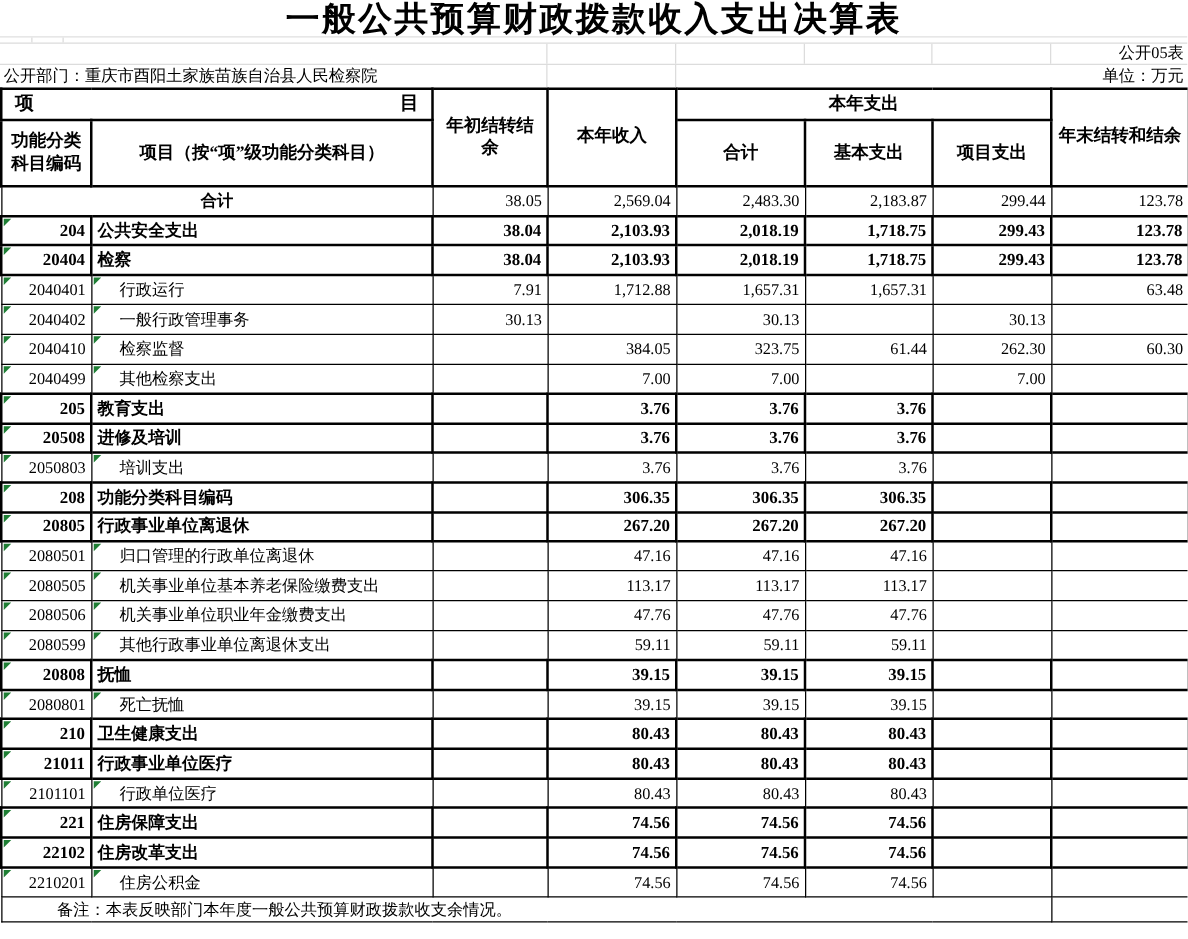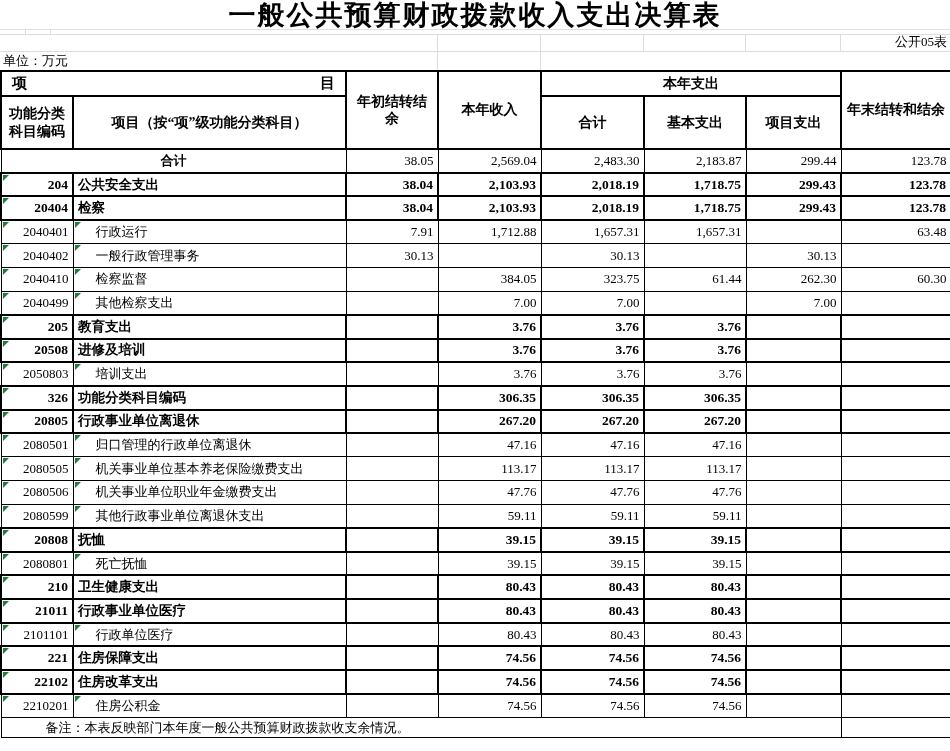--- a/index.html
+++ b/index.html
@@ -71,20 +71,21 @@
     <i class="gl" style="left:540px"></i>
     <i class="gl" style="left:643px"></i>
     <i class="gl" style="left:745px"></i>
     <i class="gl" style="left:840px"></i>
   <span>公开05表</span>
 </div>
 
 <div class="meta-row row-dept">
   <i class="gl" style="left:437px"></i>
     <i class="gl" style="left:540px"></i>
+  <span>公开部门：重庆市酉阳土家族苗族自治县人民检察院</span>
   <span>单位：万元</span>
 </div>
 
 <table class="fin">
   <colgroup>
     <col style="width:72px">
       <col style="width:273px">
       <col style="width:92px">
       <col style="width:103px">
     <col style="width:103px">
@@ -208,21 +209,21 @@
     <td class="code"><span class="tri"></span><span class="v">2050803</span></td>
     <td class="name"><span class="tri"></span><span class="v">培训支出</span></td>
     <td class="num"><span class="v"></span></td>
     <td class="num"><span class="v">3.76</span></td>
     <td class="num"><span class="v">3.76</span></td>
     <td class="num"><span class="v">3.76</span></td>
     <td class="num"><span class="v"></span></td>
     <td class="num"><span class="v"></span></td>
   </tr>
       <tr class="r-bold">
-    <td class="code"><span class="tri"></span><span class="v">326</span></td>
+    <td class="code"><span class="tri"></span><span class="v">208</span></td>
     <td class="name"><span class="v">功能分类科目编码</span></td>
     <td class="num"><span class="v"></span></td>
     <td class="num"><span class="v">306.35</span></td>
     <td class="num"><span class="v">306.35</span></td>
     <td class="num"><span class="v">306.35</span></td>
     <td class="num"><span class="v"></span></td>
     <td class="num"><span class="v"></span></td>
   </tr>
       <tr class="r-bold">
     <td class="code"><span class="tri"></span><span class="v">20805</span></td>

